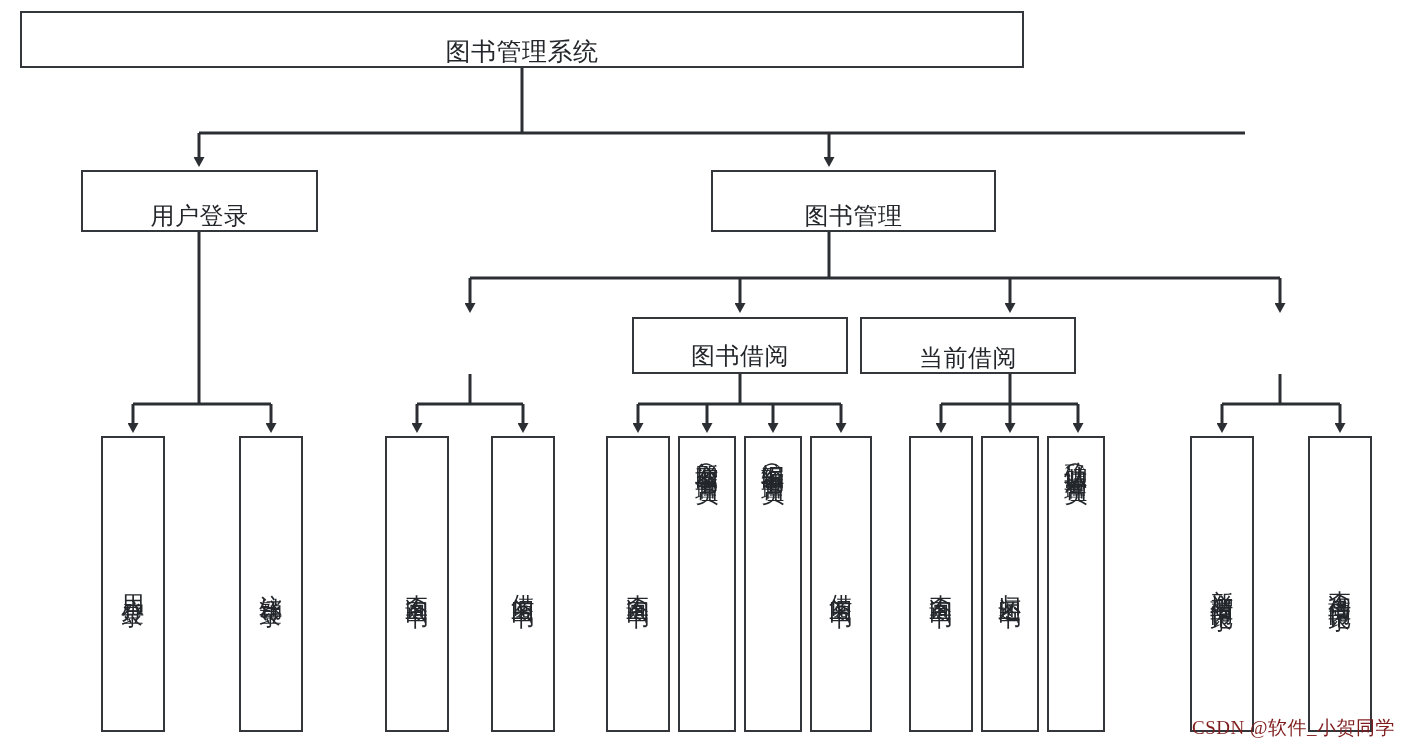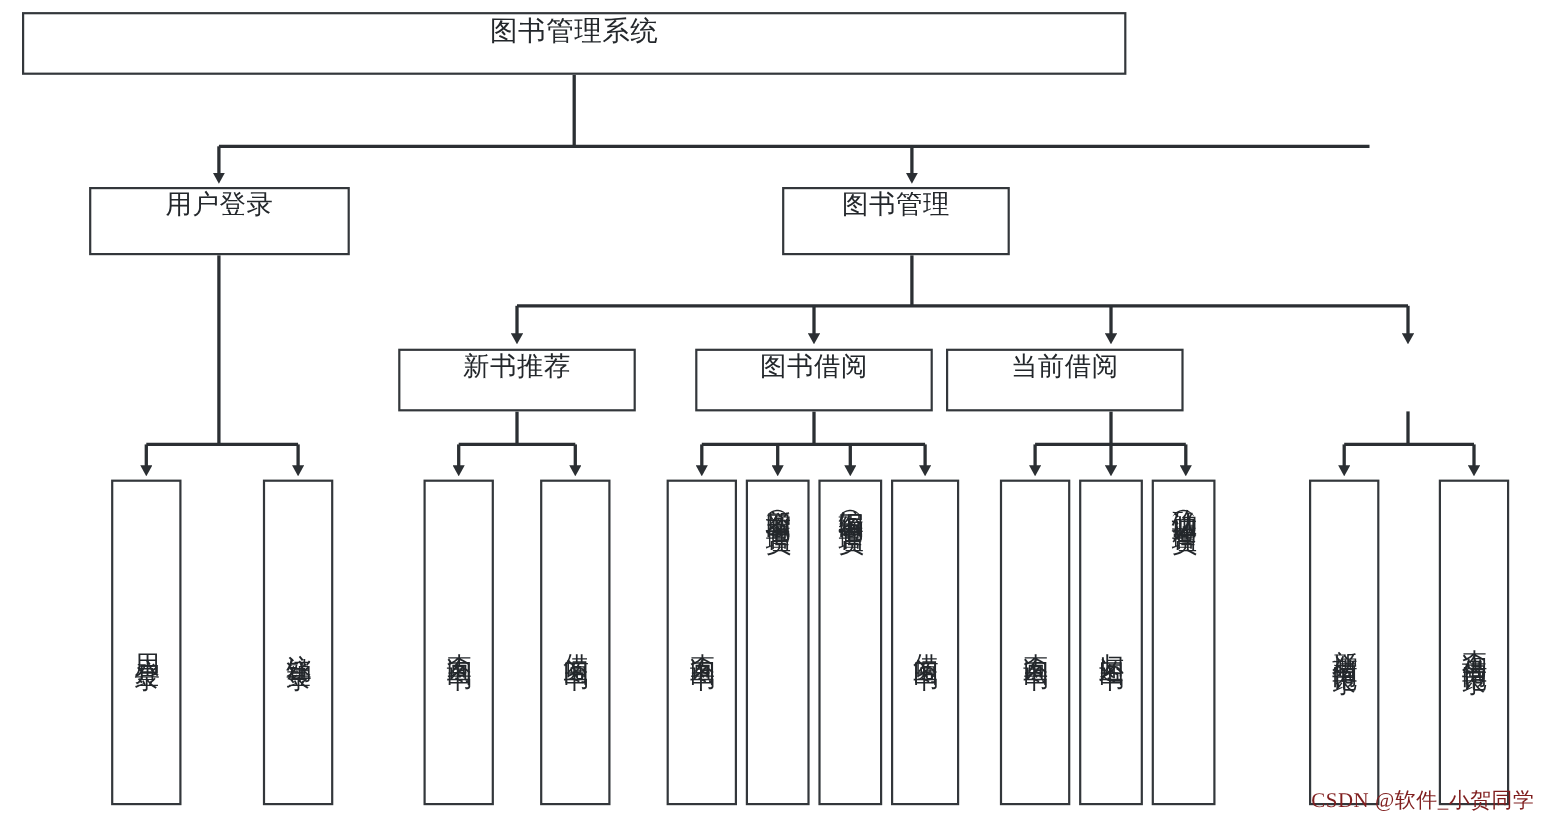--- a/index.html
+++ b/index.html
@@ -19,21 +19,21 @@
     position:absolute;left:0;top:0;
     width:1405px;height:747px;
     pointer-events:none;
   }
   .node{
     position:absolute;
     box-sizing:border-box;
     background:#ffffff;
     border:2px solid #33373b;
     display:flex;
-    align-items:flex-start;
+    align-items:flex-end;
     justify-content:center;
     color:#23272b;
     z-index:2;
   }
   .node .lbl{
     display:block;
     line-height:1.18;
     letter-spacing:0.5px;
     white-space:pre;
   }
@@ -125,28 +125,25 @@
     </g>
   </svg>
 
   <div class="node horiz root" style="left:20px;top:11px;width:1004px;height:57px;">
     <span class="lbl">图书管理系统</span>
   </div>
 
   <div class="node horiz" style="left:81px;top:170px;width:237px;height:62px;">
     <span class="lbl">用户登录</span>
   </div>
-  <div class="node horiz" style="left:711px;top:170px;width:207px;height:62px;">
+  <div class="node horiz" style="left:711px;top:170px;width:285px;height:62px;">
     <span class="lbl">图书管理</span>
   </div>
 
-  <div class="node horiz" style="left:362px;top:317px;width:216px;height:57px;">
-    <span class="lbl">新书推荐</span>
-  </div>
-  <div class="node horiz" style="left:632px;top:317px;width:216px;height:57px;">
+  <div class="node horiz" style="left:632px;top:317px;width:216px;height:57px;font-family:Liberation Mono, monospace;">
     <span class="lbl">图书借阅</span>
   </div>
   <div class="node horiz" style="left:860px;top:317px;width:216px;height:57px;">
     <span class="lbl">当前借阅</span>
   </div>
 
   <div class="node vert centered" style="left:101px;top:436px;width:64px;height:296px;">
     <span class="lbl">用户登录</span>
   </div>
   <div class="node vert centered" style="left:239px;top:436px;width:64px;height:296px;">

